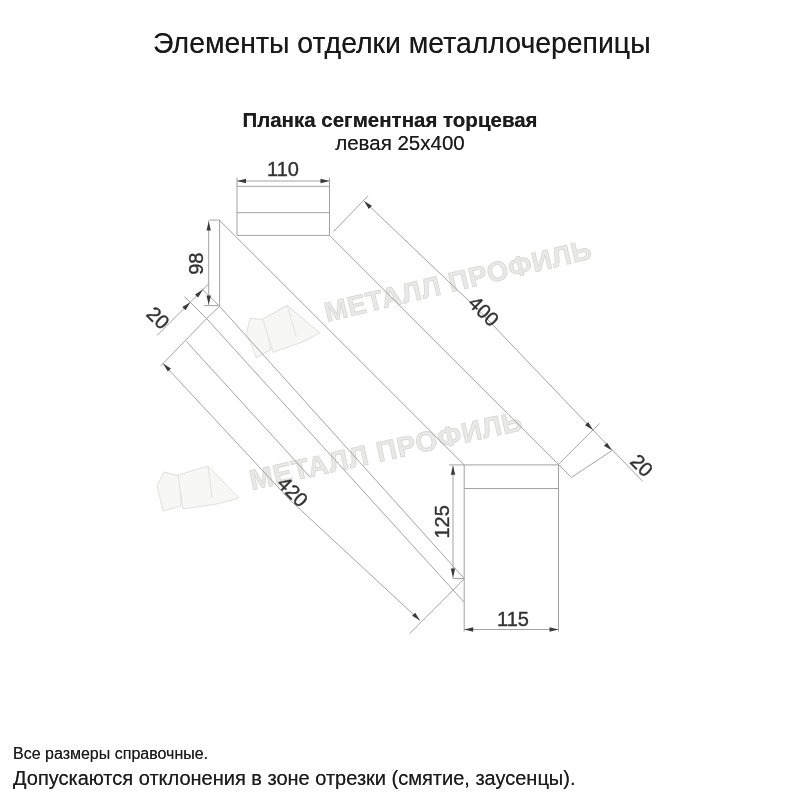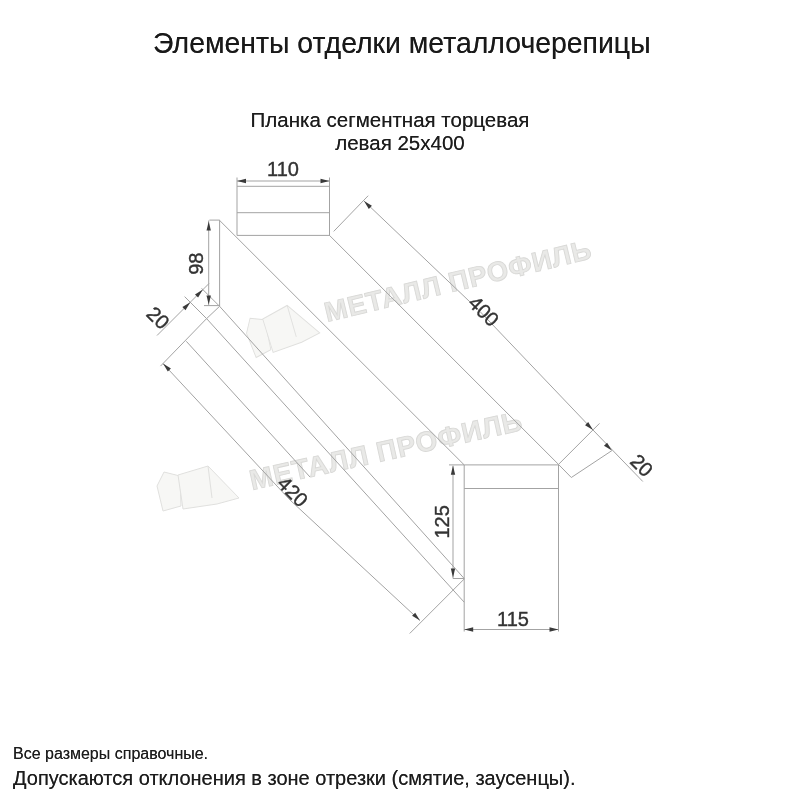--- a/index.html
+++ b/index.html
@@ -4,21 +4,21 @@
 <style>
   html,body{margin:0;padding:0;background:#ffffff;width:800px;height:800px;overflow:hidden;}
   body{font-family:"Liberation Sans", sans-serif;transform:translateZ(0);}
   .abs{position:absolute;opacity:0.999;}
 </style>
 </head>
 <body>
 
 <div class="abs" style="left:2px;top:26.7px;width:800px;text-align:center;font-size:29px;line-height:1.13;color:#191919;text-shadow:0 0 0.6px rgba(25,25,25,0.8);"><span style="display:inline-block;transform:scaleX(0.98) translateZ(0);transform-origin:center;white-space:nowrap;">Элементы отделки металлочерепицы</span></div>
 
-<div class="abs" style="left:0;top:110px;width:780px;text-align:center;font-size:20.5px;line-height:1;color:#1c1c1c;text-shadow:0 0 0.6px rgba(30,30,30,0.8);"><span style="display:inline-block;transform:translateZ(0);white-space:nowrap;">Планка сегментная торцевая</span></div>
+<div class="abs" style="left:0;top:110px;width:780px;text-align:center;font-size:20.5px;line-height:1;color:#1c1c1c;text-shadow:0 0 0.6px rgba(30,30,30,0.8);font-weight:bold;"><span style="display:inline-block;transform:translateZ(0);white-space:nowrap;">Планка сегментная торцевая</span></div>
 
 <div class="abs" style="left:0;top:132.7px;width:800px;text-align:center;font-size:20.5px;line-height:1;color:#1c1c1c;text-shadow:0 0 0.6px rgba(30,30,30,0.8);"><span style="display:inline-block;transform:translateZ(0);white-space:nowrap;">левая 25x400</span></div>
 
 <svg class="abs" style="left:0;top:0;transform:translateZ(0);" width="800" height="800" viewBox="0 0 800 800">
   <g fill="none" stroke="#a3a3a3" stroke-width="1">
 
     <g stroke="#e0e0de" fill="#f7f7f5" stroke-width="1" transform="translate(283,330) rotate(-10) scale(0.88,1.02) translate(-198.5,-489)">
       <polygon points="157,486 164,472 180,476 181,506 163,511"></polygon>
       <polygon points="178,475 208,466 239,498 217,504 183,509"></polygon>
       <polyline points="208,466 212,498" fill="none"></polyline>

